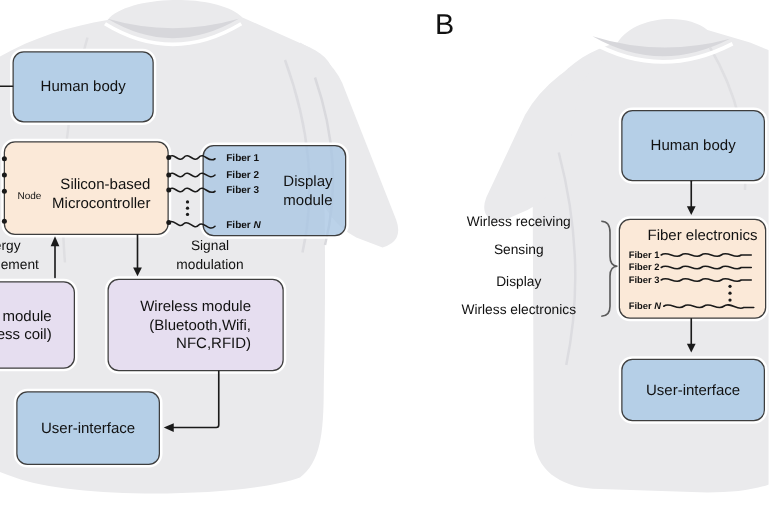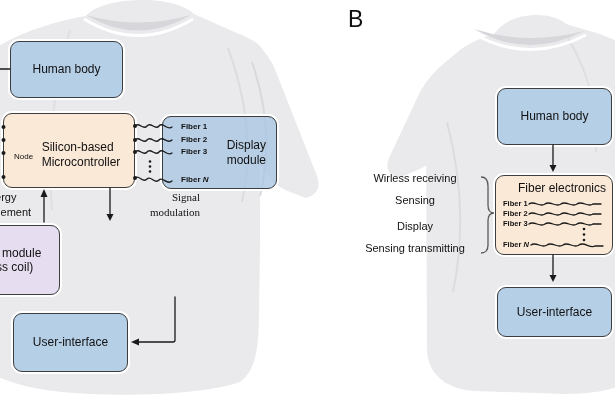--- a/index.html
+++ b/index.html
@@ -7,21 +7,21 @@
     position:relative;width:615px;height:410px;overflow:hidden;
     background:#ffffff;
     font-family:"Liberation Sans", sans-serif;
     color:#111;
   }
   svg{position:absolute;left:0;top:0;pointer-events:none;}
   .box{
     position:absolute;display:flex;align-items:center;justify-content:center;
     border:1.4px solid #3e3e3e;border-radius:9px;
     box-shadow:0 0 0 2px #ffffff;
-    font-size:12px;line-height:14.5px;text-align:left;
+    font-size:12px;line-height:14.5px;text-align:right;
     white-space:pre-line;box-sizing:border-box;
   }
   .blue{background:#b5cfe7;}
   .blue-tr{background:rgba(168,197,227,0.78);}
   .peach{background:#fbe9d8;}
   .purple{background:#e6def0;}
   .lbl{position:absolute;white-space:pre-line;font-size:11px;line-height:14.5px;}
   .fiberlbl{position:absolute;font-size:8px;font-weight:700;line-height:10px;white-space:nowrap;}
   .fiberlbl-sm{position:absolute;font-size:7.5px;font-weight:700;line-height:9px;white-space:nowrap;}
   .it{font-style:italic;}
@@ -65,37 +65,40 @@
   <div class="box blue-tr" style="left:162px;top:116px;width:115px;height:73px;justify-content:flex-end;padding-right:10px;">Display
 module</div>
 
   <div class="fiberlbl" style="left:181px;top:122px;">Fiber 1</div>
   <div class="fiberlbl" style="left:181px;top:135px;">Fiber 2</div>
   <div class="fiberlbl" style="left:181px;top:147px;">Fiber 3</div>
   <div class="fiberlbl" style="left:181px;top:175px;"><span>Fiber </span><span class="it">N</span></div>
 
   <div class="lbl" style="left:-61px;top:190px;width:120px;text-align:center;">Energy
 management</div>
-  <div class="lbl" style="left:110px;top:190px;width:90px;text-align:right;font-family:Liberation Serif, serif;">Signal
+  <div class="lbl" style="left:123px;top:190px;width:90px;text-align:center;">Signal
 modulation</div>
 
   <div class="box purple" style="left:-58px;top:225px;width:118px;height:70px;">Battery module
 (wireless coil)</div>
 
+  <div class="box purple" style="left:86px;top:223px;width:141px;height:74px;">Wireless module
+(Bluetooth,Wifi,
+NFC,RFID)</div>
 
   <div class="box blue" style="left:13px;top:313px;width:115px;height:59px;">User-interface</div>
 
   <div class="panel-letter" style="left:348px;top:6px;">B</div>
 
   <div class="box blue" style="left:497px;top:88px;width:115px;height:57px;">Human body</div>
 
   <div class="lbl" style="left:352px;top:193px;width:126px;text-align:center;">Sensing</div>
   <div class="lbl" style="left:352px;top:171px;width:126px;text-align:center;">Wirless receiving</div>
   <div class="lbl" style="left:352px;top:219px;width:126px;text-align:center;">Display</div>
-  <div class="lbl" style="left:352px;top:241px;width:126px;text-align:center;">Sensing transmitting</div>
+  <div class="lbl" style="left:352px;top:241px;width:126px;text-align:center;">Wirless electronics</div>
 
   <div class="box peach" style="left:495px;top:175px;width:118px;height:80px;"></div>
   <div class="fe-title" style="left:495px;top:181px;width:134px;">Fiber electronics</div>
   <div class="fiberlbl-sm" style="left:503px;top:199px;">Fiber 1</div>
   <div class="fiberlbl-sm" style="left:503px;top:209px;">Fiber 2</div>
   <div class="fiberlbl-sm" style="left:503px;top:219px;">Fiber 3</div>
   <div class="fiberlbl-sm" style="left:503px;top:240px;"><span>Fiber </span><span class="it">N</span></div>
 
   <div class="box blue" style="left:497px;top:287px;width:115px;height:50px;">User-interface</div>
 

